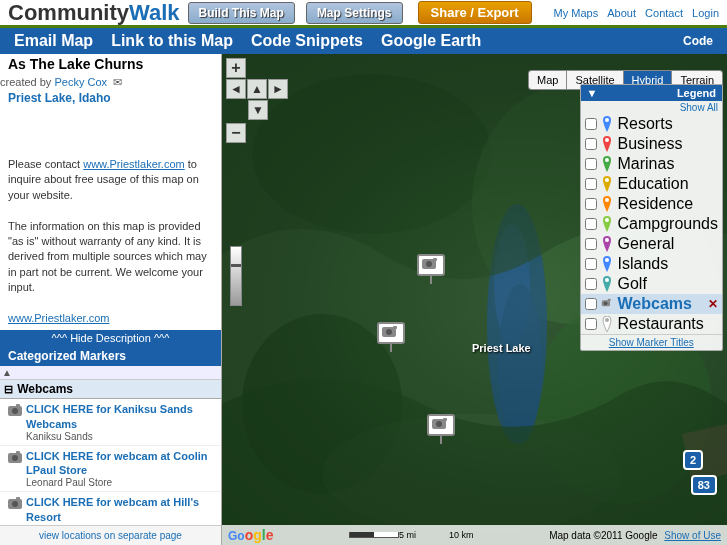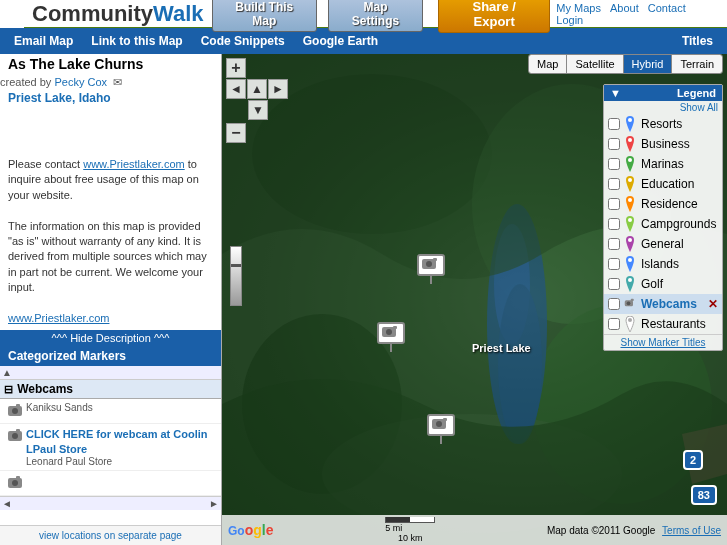--- a/index.html
+++ b/index.html
@@ -1,32 +1,32 @@
 <!DOCTYPE html>
 <html><head>
   <meta charset="utf-8">
   <style>
     * { margin: 0; padding: 0; box-sizing: border-box; }
     body { font-family: Arial, sans-serif; font-size: 12px; width: 727px; height: 545px; overflow: hidden; background: #fff; }
 
     
-    #header { display: flex; align-items: center; background: #fff; border-bottom: 1px solid #4d7c0f; height: 28px; margin-left: 24px; }
+    #header { display: flex; align-items: center; background: #fff; border-bottom: 3px solid #4d7c0f; height: 28px; }
     #logo { font-size: 22px; font-weight: bold; padding: 0 8px; color: #000; }
     #logo span.community { color: #333; }
     #logo span.walk { color: #1a6eb5; }
     #nav-buttons { display: flex; gap: 11px; align-items: center; }
     .nav-btn { background: linear-gradient(to bottom, #b0c4de, #8aaccc); border: 1px solid #666; border-radius: 3px; padding: 3px 10px; font-size: 12px; font-weight: bold; color: #fff; cursor: pointer; text-shadow: 1px 1px 1px #333; }
     #share-btn { background: linear-gradient(to bottom, #e8a000, #cc7700); border: 1px solid #aa6600; border-radius: 3px; padding: 3px 12px; font-size: 13px; font-weight: bold; color: #fff; cursor: pointer; margin-left: 4px; }
     #top-right-links { margin-left: auto; font-size: 11px; padding-right: 8px; color: #1a6eb5; }
     #top-right-links a { color: #1a6eb5; text-decoration: none; margin-left: 6px; text-align: right; }
 
     
     #subheader { display: flex; align-items: center; background: #1a5fa8; height: 26px; padding: 0 6px; justify-content: space-between; }
     .sub-links { display: flex; gap: 2px; align-items: center; }
-    .sub-link { color: #fff; font-size: 12px; font-weight: bold; text-decoration: none; padding: 2px 8px; cursor: pointer; }
+    .sub-link { color: #fff; font-size: 16px; font-weight: bold; text-decoration: none; padding: 2px 8px; cursor: pointer; }
     #print-btn { color: #fff; font-size: 12px; font-weight: bold; text-decoration: none; padding: 2px 8px; cursor: pointer; }
 
     
     #main { display: flex; height: calc(545px - 54px); }
 
     
     #left-panel { width: 222px; min-width: 222px; background: #fff; border-right: 1px solid #aaa; overflow: hidden; display: flex; flex-direction: column; }
     #map-title { font-size: 14px; font-weight: bold; color: #000; padding: 2px 8px 2px 8px; }
     #author-row { padding: 2px 0; font-size: 11px; color: #555; }
     #author-row a { color: #1a6eb5; text-decoration: none; }
@@ -53,33 +53,33 @@
     
     .map-terrain { position: absolute; inset: 0; background: 
       radial-gradient(ellipse at 60% 50%, #4a7a4a 0%, #2a5a2a 30%, #1a3a1a 60%, #0a2a0a 100%); }
 
     
     #map-controls { position: absolute; top: 4px; left: 4px; display: flex; flex-direction: column; gap: 1px; z-index: 10; }
     .map-ctrl-btn { background: rgba(255,255,255,0.85); border: 1px solid #999; width: 20px; height: 20px; display: flex; align-items: center; justify-content: center; cursor: pointer; font-size: 12px; font-weight: bold; color: #333; }
     #zoom-slider { position: absolute; top: 100px; left: 4px; width: 10px; height: 80px; background: linear-gradient(to bottom, #999, #ccc); z-index: 10; cursor: pointer; }
 
     
-    #map-type-tabs { position: absolute; top: 0; right: 4px; display: flex; z-index: 10; border: 1px solid #888; border-radius: 3px; overflow: hidden; }
+    #map-type-tabs { position: absolute; top: 16px; right: 4px; display: flex; z-index: 10; border: 1px solid #888; border-radius: 3px; overflow: hidden; }
     .map-tab { background: #f5f5f5; border: none; padding: 3px 8px; font-size: 11px; cursor: pointer; border-right: 1px solid #888; }
     .map-tab:last-child { border-right: none; }
     .map-tab.active { background: #1a5fa8; color: #fff; }
 
     
     #legend { position: absolute; top: 30px; right: 4px; background: rgba(255,255,255,0.92); border: 1px solid #aaa; border-radius: 2px; z-index: 10; min-width: 120px; font-size: 11px; }
     #legend-header { background: #1a5fa8; color: #fff; padding: 2px 6px; display: flex; align-items: center; justify-content: space-between; cursor: pointer; font-weight: bold; font-size: 11px; }
     #legend-show-all { color: #1a6eb5; font-size: 10px; text-align: right; padding: 1px 4px; cursor: pointer; }
     .legend-row { display: flex; align-items: center; padding: 1px 4px; }
     .legend-row input[type=checkbox] { margin-right: 4px; width: 12px; height: 12px; }
     .legend-pin { width: 12px; height: 18px; margin-right: 5px; display: flex; align-items: center; justify-content: center; }
-    .legend-label { font-size: 12px; color: #000; }
+    .legend-label { font-size: 16px; color: #000; }
     .legend-label.active-link { color: #1a6eb5; font-weight: bold; cursor: pointer; }
     .legend-row.selected { background: #cde; }
     .legend-x { color: #900; cursor: pointer; font-weight: bold; margin-left: auto; font-size: 12px; }
     #show-marker-titles { color: #1a6eb5; font-size: 10px; padding: 2px 6px; cursor: pointer; text-align: center; display: block; border-top: 1px solid #ccc; }
 
     
     #map-bottom { position: absolute; bottom: 0; left: 0; right: 0; display: flex; align-items: center; justify-content: space-between; background: rgba(255,255,255,0.8); padding: 2px 6px; font-size: 10px; }
 
     .webcam-marker { position: absolute; z-index: 6; cursor: pointer; }
     .webcam-box { background: #fff; border: 2px solid #888; border-radius: 3px; width: 28px; height: 22px; display: flex; align-items: center; justify-content: center; font-size: 10px; }
@@ -105,21 +105,21 @@
   </div>
 </div>
 
 <div id="subheader">
   <div class="sub-links">
     <a class="sub-link" href="#">Email Map</a>
     <a class="sub-link" href="#">Link to this Map</a>
     <a class="sub-link" href="#">Code Snippets</a>
     <a class="sub-link" href="#">Google Earth</a>
   </div>
-  <a id="print-btn" href="#">Titles</a>
+  <a id="print-btn" href="#">Code</a>
 </div>
 
 <div id="main">
 
   <div id="left-panel">
     <div id="map-title">As The Lake Churns</div>
     <div id="author-row">
       <span>created by</span>
       <a href="#">Pecky Cox</a>
       <span style="cursor:pointer; color:#555; margin-left:3px;">✉</span>
@@ -146,20 +146,21 @@
 
       <div class="marker-item">
         <div class="marker-icon">
           <svg viewBox="0 0 18 18">
               <rect x="2" y="4" width="14" height="10" rx="2" fill="#888"></rect>
               <circle cx="9" cy="9" r="3" fill="#555"></circle>
               <rect x="10" y="2" width="4" height="3" rx="1" fill="#888"></rect>
             </svg>
         </div>
         <div class="marker-text">
+          <a class="marker-title" href="#">CLICK HERE for Kaniksu Sands Webcams</a>
           <div class="marker-subtitle">Kaniksu Sands</div>
         </div>
       </div>
 
       <div class="marker-item">
         <div class="marker-icon">
           <svg viewBox="0 0 18 18">
               <rect x="2" y="4" width="14" height="10" rx="2" fill="#888"></rect>
               <circle cx="9" cy="9" r="3" fill="#555"></circle>
               <rect x="10" y="2" width="4" height="3" rx="1" fill="#888"></rect>
@@ -171,20 +172,24 @@
         </div>
       </div>
 
       <div class="marker-item">
         <div class="marker-icon">
           <svg viewBox="0 0 18 18">
               <rect x="2" y="4" width="14" height="10" rx="2" fill="#888"></rect>
               <circle cx="9" cy="9" r="3" fill="#555"></circle>
               <rect x="10" y="2" width="4" height="3" rx="1" fill="#888"></rect>
             </svg>
+        </div>
+        <div class="marker-text">
+          <a class="marker-title" href="#">CLICK HERE for webcam at Hill's Resort</a>
+          <div class="marker-subtitle">Hill's Resort</div>
         </div>
       </div>
 
       <div style="display:flex; justify-content:space-between; background:#eef; border-top:1px solid #ccc; padding:1px 2px;">
         <span style="cursor:pointer; font-size:10px; color:#555;">◄</span>
         <span style="cursor:pointer; font-size:10px; color:#555;">►</span>
       </div>
     </div>
 
     <div id="view-sep">
@@ -257,21 +262,21 @@
             <circle cx="8" cy="7" r="3" fill="#555"></circle>
             <rect x="12" y="1" width="4" height="3" rx="1" fill="#888"></rect>
           </svg>
       </div>
       <div class="webcam-pin"></div>
     </div>
 
     <div style="position:absolute; left:250px; top:288px; color:#fff; font-size:11px; font-weight:bold; text-shadow: 1px 1px 2px #000;">Priest Lake</div>
 
     <div style="position:absolute; right:24px; bottom:75px; background:#1a5fa8; color:#fff; font-size:11px; font-weight:bold; border-radius:4px; padding:2px 5px; border:2px solid #fff;">2</div>
-    <div style="position:absolute; right:10px; bottom:40px; background:#1a5fa8; color:#fff; font-size:11px; font-weight:bold; border-radius:4px; padding:2px 5px; border:2px solid #fff;">83</div>
+    <div style="position:absolute; right:10px; bottom:50px; background:#1a5fa8; color:#fff; font-size:11px; font-weight:bold; border-radius:4px; padding:2px 5px; border:2px solid #fff;">83</div>
 
     <div id="map-type-tabs">
       <button class="map-tab">Map</button>
       <button class="map-tab">Satellite</button>
       <button class="map-tab active">Hybrid</button>
       <button class="map-tab">Terrain</button>
     </div>
 
     <div id="legend">
       <div id="legend-header">
@@ -393,27 +398,27 @@
         <span class="legend-label">Restaurants</span>
       </div>
       <a id="show-marker-titles" href="#">Show Marker Titles</a>
     </div>
 
     <div id="map-bottom">
       <div>
         <span style="color:#4285F4;font-size:12px;font-weight:bold;">Go</span><span style="color:#EA4335;font-size:14px;font-weight:bold;">o</span><span style="color:#FBBC05;font-size:14px;font-weight:bold;">g</span><span style="color:#34A853;font-size:14px;font-weight:bold;">l</span><span style="color:#EA4335;font-size:14px;font-weight:bold;">e</span>
       </div>
       <div style="display:flex;align-items:center;gap:4px;">
-        <div style="display:flex;flex-direction:column;align-items:center;">
+        <div style="display:flex;align-items:center;">
           <div style="width:50px;height:6px;border:1px solid #555;border-top:none;background:linear-gradient(to right, #333 50%, #fff 50%);"></div>
           <div style="display:flex;justify-content:space-between;width:50px;font-size:9px;">
             <span>5 mi</span>
           </div>
           <div style="font-size:9px;">10 km</div>
         </div>
       </div>
       <div>
         <span>Map data ©2011 Google</span>
-        <a href="#" style="color:#1a6eb5;margin-left:4px;">Terms of Use</a>
+        <a href="#" style="color:#1a6eb5;margin-left:4px;">Show of Use</a>
       </div>
     </div>
   </div>
 </div>
 
 </body></html>

